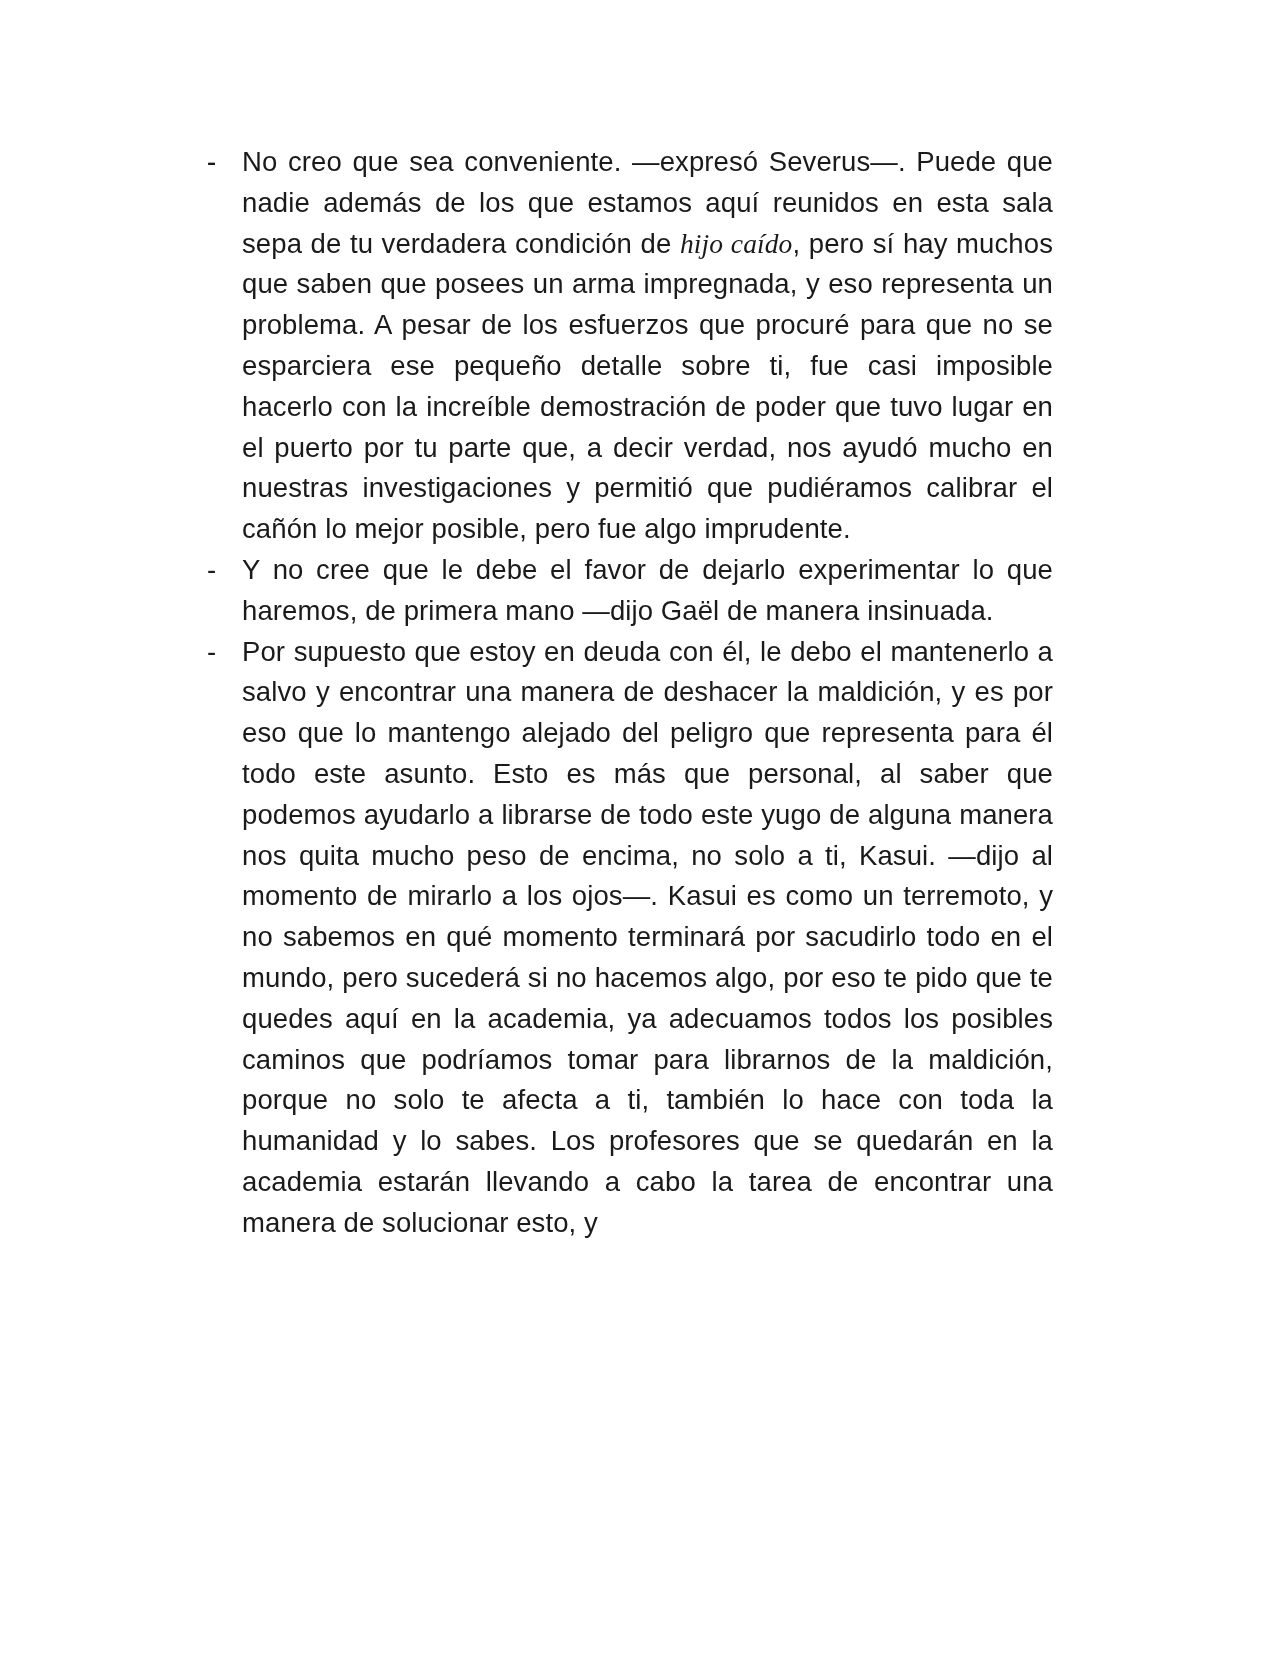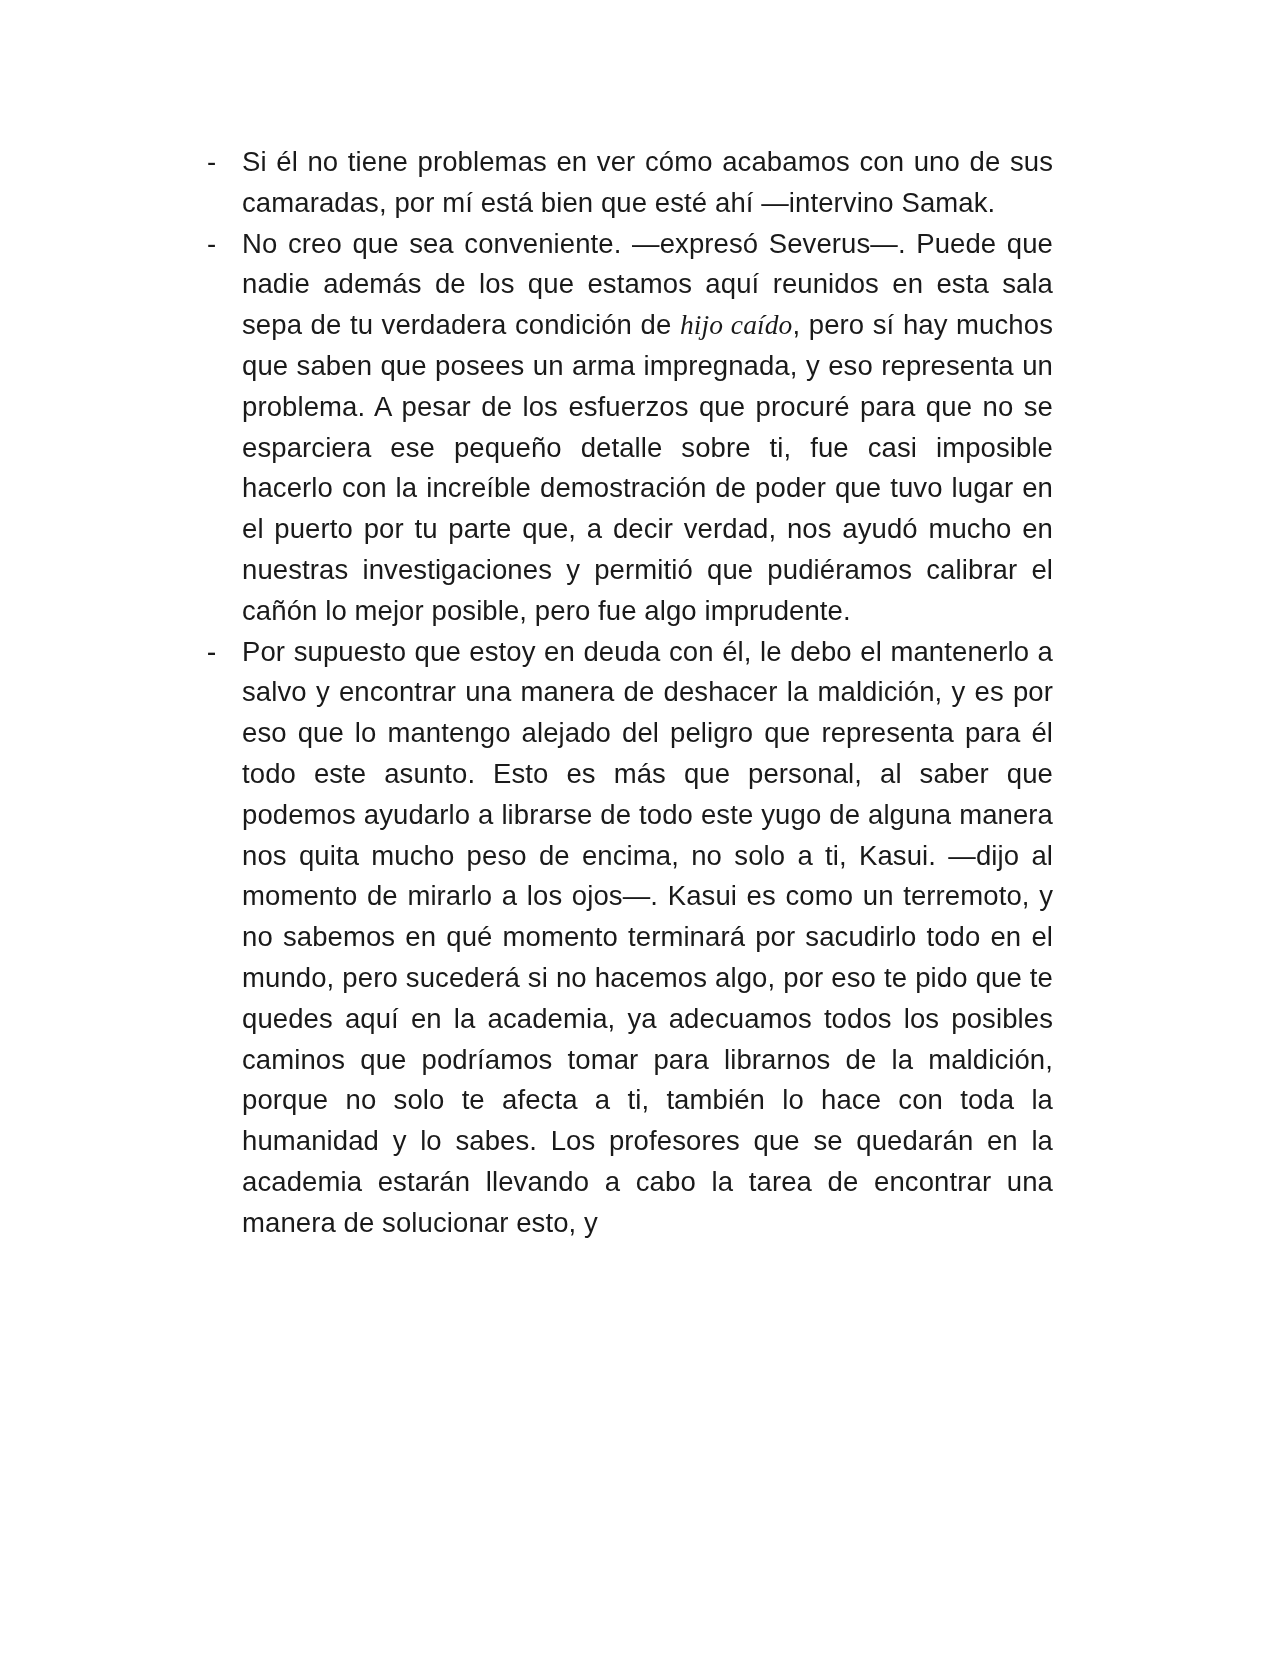--- a/index.html
+++ b/index.html
@@ -46,18 +46,18 @@
   .para em {
     font-style: italic;
     font-family: Liberation Serif, serif;
   }
 </style>
 </head>
 <body>
 
 <div class="page">
   <div class="text-block">
-      <div class="para"><span class="marker">-</span><span>Si él no tiene problemas en ver cómo acabamos con uno de sus camaradas, por mí está bien que esté ahí —intervino Samak.</span></div>
+      <div class="para"><span class="marker">-</span></div>
       <div class="para"><span class="marker">-</span><span>No creo que sea conveniente. —expresó Severus—. Puede que nadie además de los que estamos aquí reunidos en esta sala sepa de tu verdadera condición de </span><em>hijo caído</em><span>, pero sí hay muchos que saben que posees un arma impregnada, y eso representa un problema. A pesar de los esfuerzos que procuré para que no se esparciera ese pequeño detalle sobre ti, fue casi imposible hacerlo con la increíble demostración de poder que tuvo lugar en el puerto por tu parte que, a decir verdad, nos ayudó mucho en nuestras investigaciones y permitió que pudiéramos calibrar el cañón lo mejor posible, pero fue algo imprudente.</span></div>
-      <div class="para"><span class="marker">-</span></div>
+      <div class="para"><span class="marker">-</span><span>Y no cree que le debe el favor de dejarlo experimentar lo que haremos, de primera mano —dijo Gaël de manera insinuada.</span></div>
       <div class="para"><span class="marker">-</span><span>Por supuesto que estoy en deuda con él, le debo el mantenerlo a salvo y encontrar una manera de deshacer la maldición, y es por eso que lo mantengo alejado del peligro que representa para él todo este asunto. Esto es más que personal, al saber que podemos ayudarlo a librarse de todo este yugo de alguna manera nos quita mucho peso de encima, no solo a ti, Kasui. —dijo al momento de mirarlo a los ojos—. Kasui es como un terremoto, y no sabemos en qué momento terminará por sacudirlo todo en el mundo, pero sucederá si no hacemos algo, por eso te pido que te quedes aquí en la academia, ya adecuamos todos los posibles caminos que podríamos tomar para librarnos de la maldición, porque no solo te afecta a ti, también lo hace con toda la humanidad y lo sabes. Los profesores que se quedarán en la academia estarán llevando a cabo la tarea de encontrar una manera de solucionar esto, y</span></div>
     </div>
 </div>
 
 </body></html>

